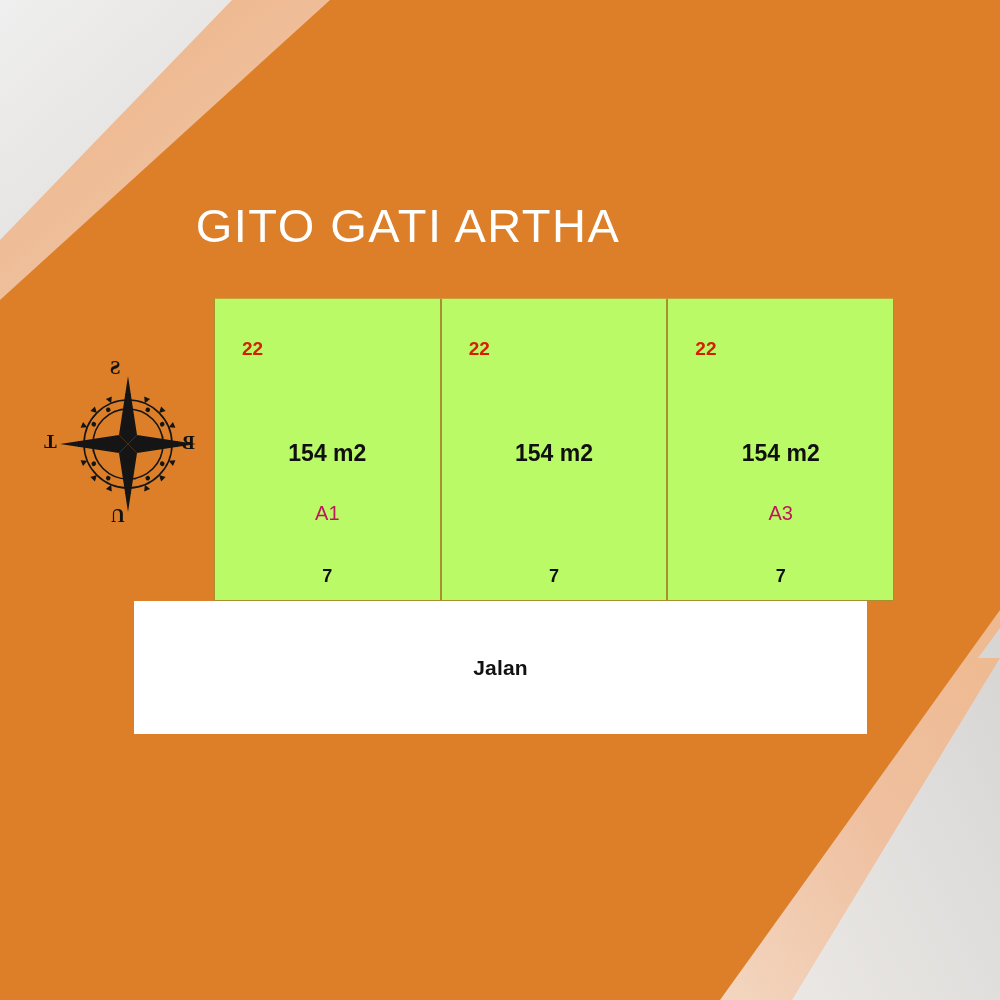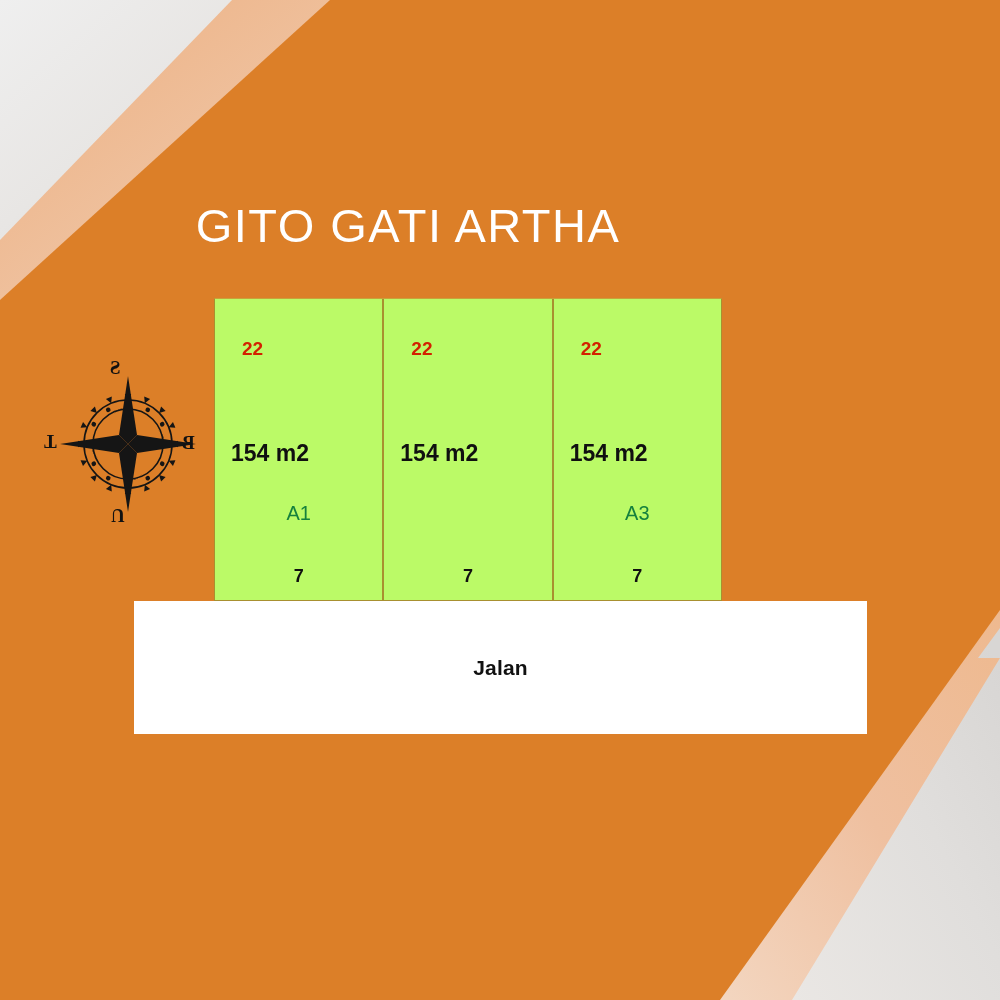--- a/index.html
+++ b/index.html
@@ -59,21 +59,21 @@
   #compass-n { left:68px;  top:0px;   transform:scaleX(-1); }
   #compass-e { left:140px; top:75px;  transform:scaleX(-1); }
   #compass-s { left:69px;  top:148px; transform:scale(-1,-1); }
   #compass-w { left:2px;   top:74px;  transform:scale(-1,-1); }
 
   
   #parcel-block {
     position:absolute;
     left:214px;
     top:298px;
-    width:508px;
+    width:680px;
     height:303px;
     display:flex;
     background:#BBFA67;
     border:1px solid #A89030;
     border-top-color:#C8A33A;
   }
   .parcel {
     position:relative;
     flex:1 1 0;
     background:#BBFA67;
@@ -86,35 +86,35 @@
     top:40px;
     left:27px;
     color:#D32000;
     font-size:19px;
     font-weight:700;
     line-height:19px;
   }
   .parcel-area {
     position:absolute;
     top:142px;
-    left:16px;
+    left:0;
     width:100%;
-    text-align:left;
+    text-align:center;
     color:#101010;
     font-size:23px;
     font-weight:700;
     line-height:24px;
   }
   .parcel-code {
     position:absolute;
     top:204px;
     left:0;
     width:100%;
     text-align:center;
-    color:#15803d;
+    color:#be185d;
     font-size:20px;
     font-weight:400;
     line-height:21px;
   }
   .parcel-depth-label {
     position:absolute;
     top:268px;
     left:0;
     width:100%;
     text-align:center;

